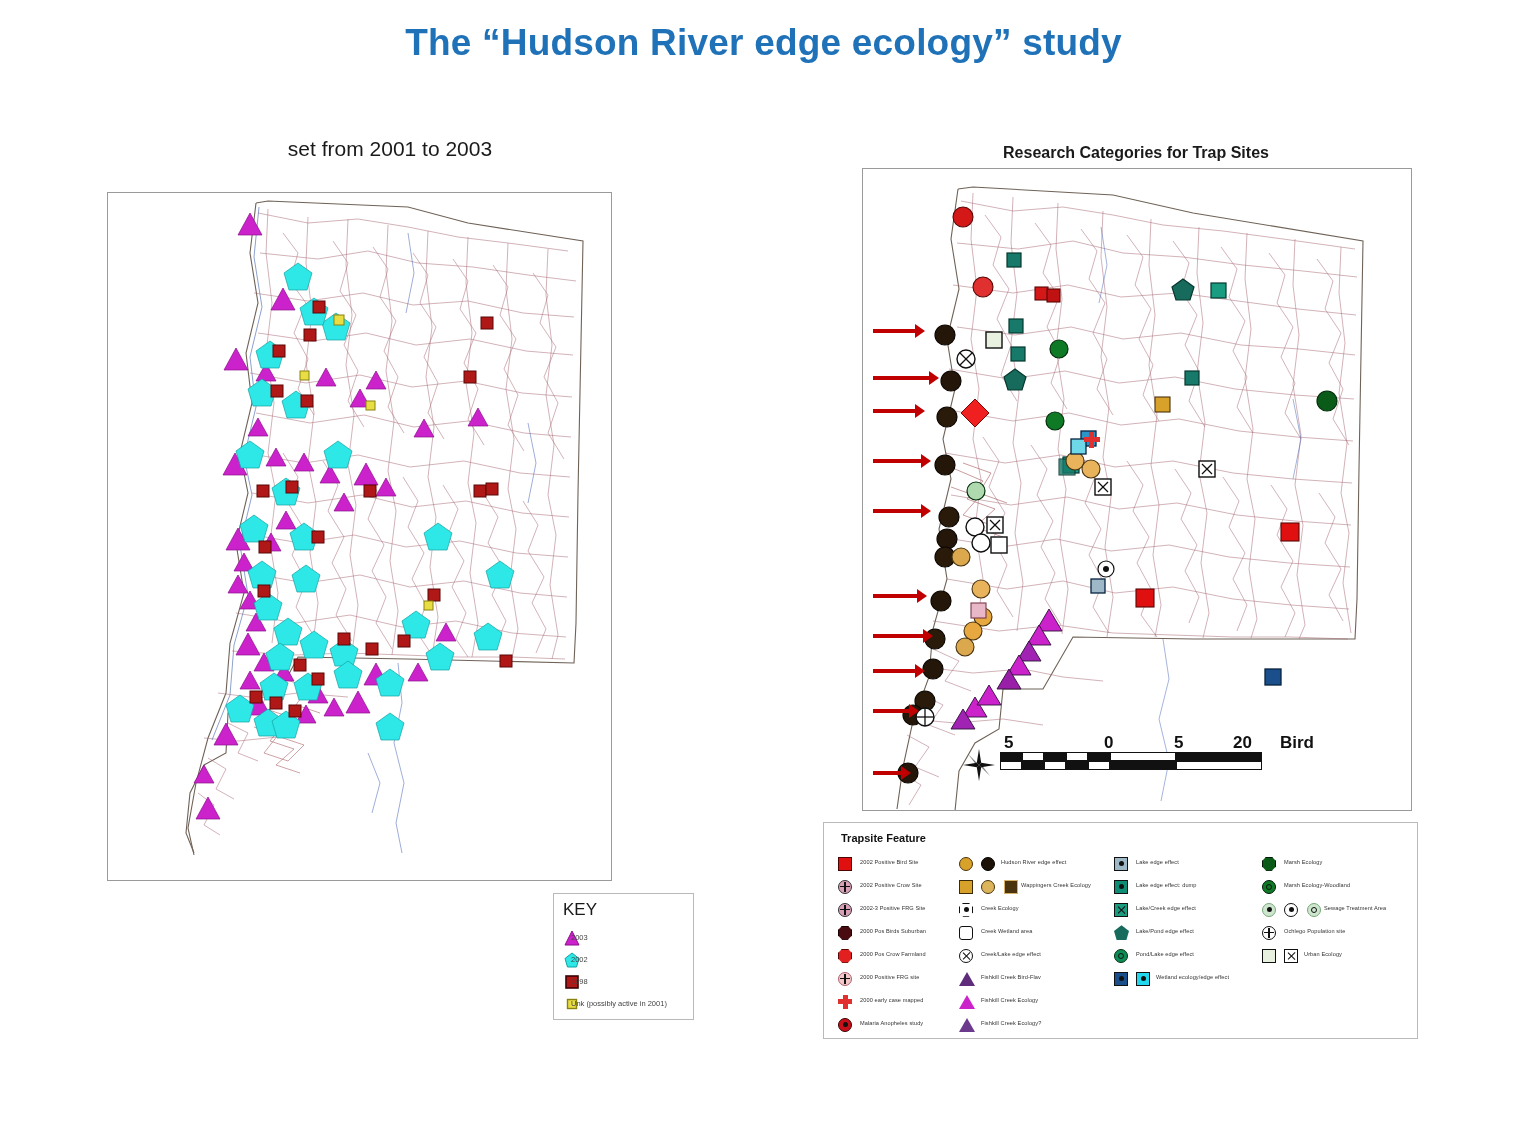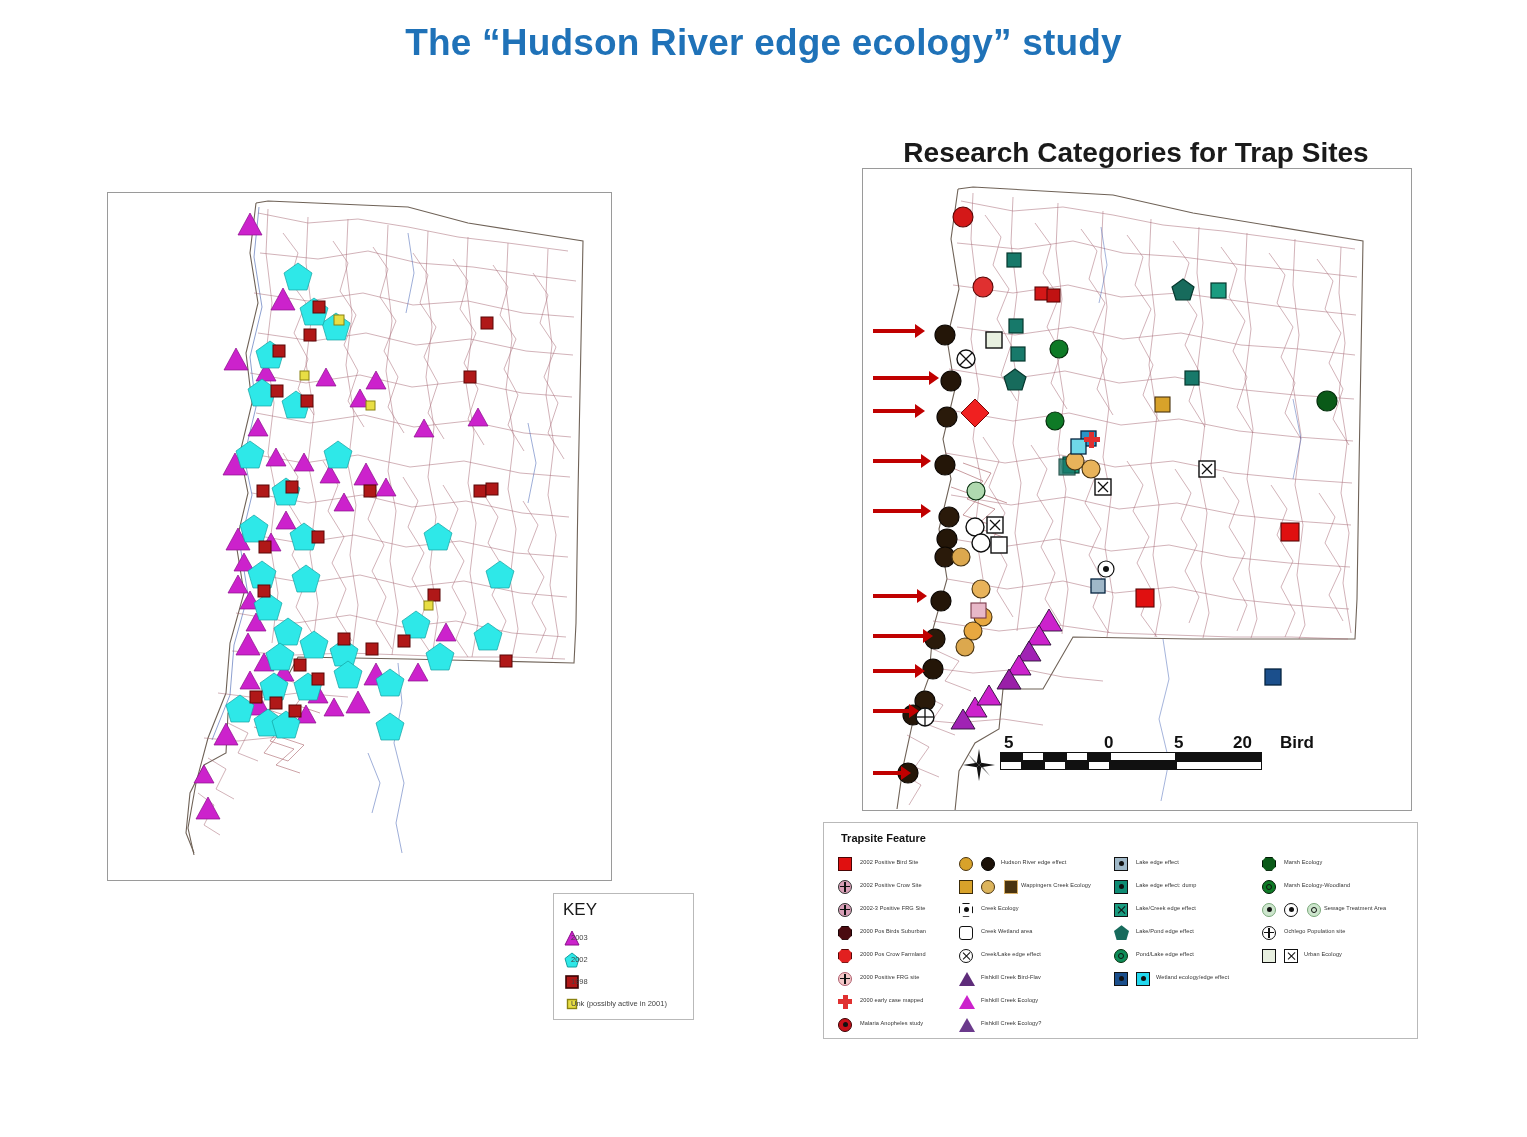--- a/index.html
+++ b/index.html
@@ -9,21 +9,21 @@
   
   #slide-title{
     position:absolute;left:0;top:22px;width:1527px;text-align:center;
     color:#1F72B8;font-size:37px;font-weight:bold;letter-spacing:.2px;
     font-family:"Liberation Sans",sans-serif;
   }
 
   
   .panel-title{position:absolute;text-align:center;color:#1a1a1a;}
   #left-map-title{left:150px;top:136px;width:480px;font-size:21px;line-height:26px;}
-  #right-map-title{left:862px;top:139px;width:548px;font-size:28px;font-weight:bold;line-height:28px;}
+  #right-map-title{left:862px;top:139px;width:548px;font-size:16px;font-weight:bold;line-height:28px;}
 
   
   .map-frame{position:absolute;background:#fff;border:1px solid #9a9a9a;overflow:hidden;}
   #left-map{left:107px;top:192px;width:503px;height:687px;}
   #right-map{left:862px;top:168px;width:548px;height:641px;}
 
   .map-canvas{position:absolute;left:0;top:0;width:100%;height:100%;}
 
   
   #key-box{position:absolute;left:553px;top:893px;width:139px;height:125px;
@@ -86,20 +86,21 @@
   #scale-labels{position:absolute;left:980px;top:733px;width:330px;height:18px;}
   #scale-labels span{position:absolute;font-size:17px;font-weight:bold;color:#111;}
   #compass{position:absolute;left:962px;top:748px;width:34px;height:34px;}
 </style>
 </head>
 <body>
 
 <div id="slide-title">The “Hudson River edge ecology” study</div>
 
 <div id="left-map-title" class="panel-title">
+  <div>set from 2001 to 2003</div>
 </div>
 
 <div id="left-map" class="map-frame">
   <svg class="map-canvas" viewBox="0 0 503 687" preserveAspectRatio="none">
 
     <path d="M148 10 L160 8 L300 14 L360 30 L475 48 L470 300 L468 430 L466 470 L300 466 L190 464 L160 520 L120 520 L118 560 L96 572 L82 600 L78 640 L86 660" fill="#fff" stroke="#6f6257" stroke-width="1.1"></path>
 
     <path d="M148 10 L142 60 L150 110 L138 160 L144 210 L132 260 L140 300 L128 350 L136 400 L122 450 L118 500 L100 545 L88 590 L80 635 L86 662" fill="none" stroke="#6f6257" stroke-width="1.1"></path>
     <path d="M151 14 L146 64 L154 114 L142 164 L148 214 L136 264 L144 302 L132 352 L140 402 L126 452 L122 502 L104 547" fill="none" stroke="#4060b0" stroke-width="0.8" opacity="0.75"></path>
 

